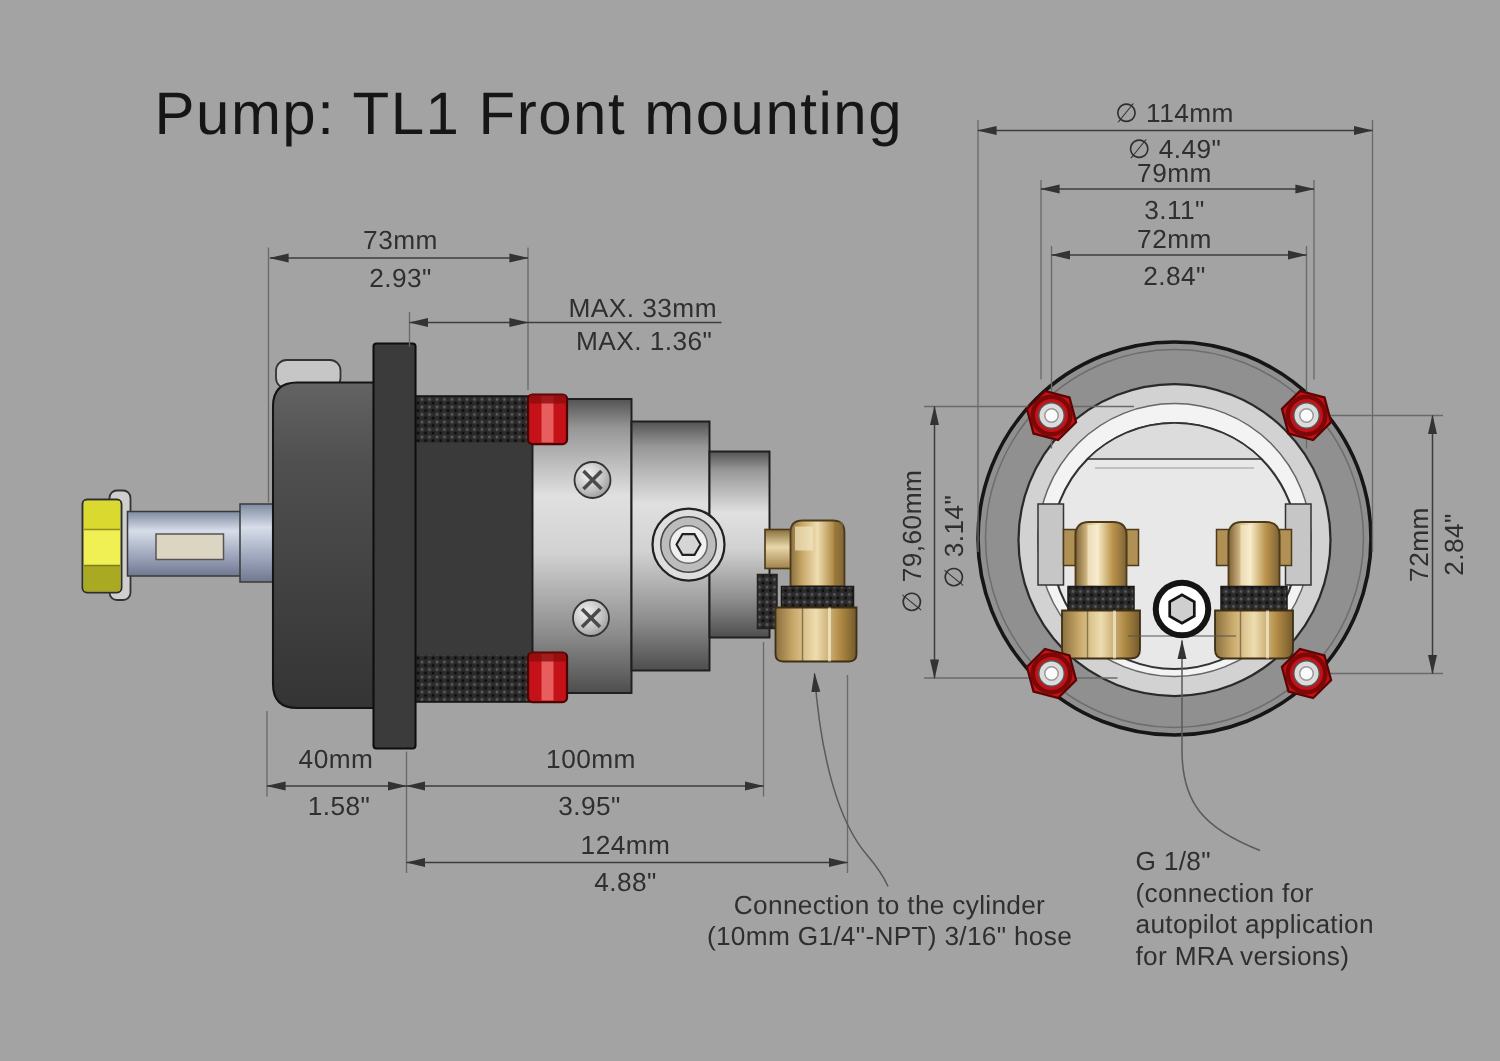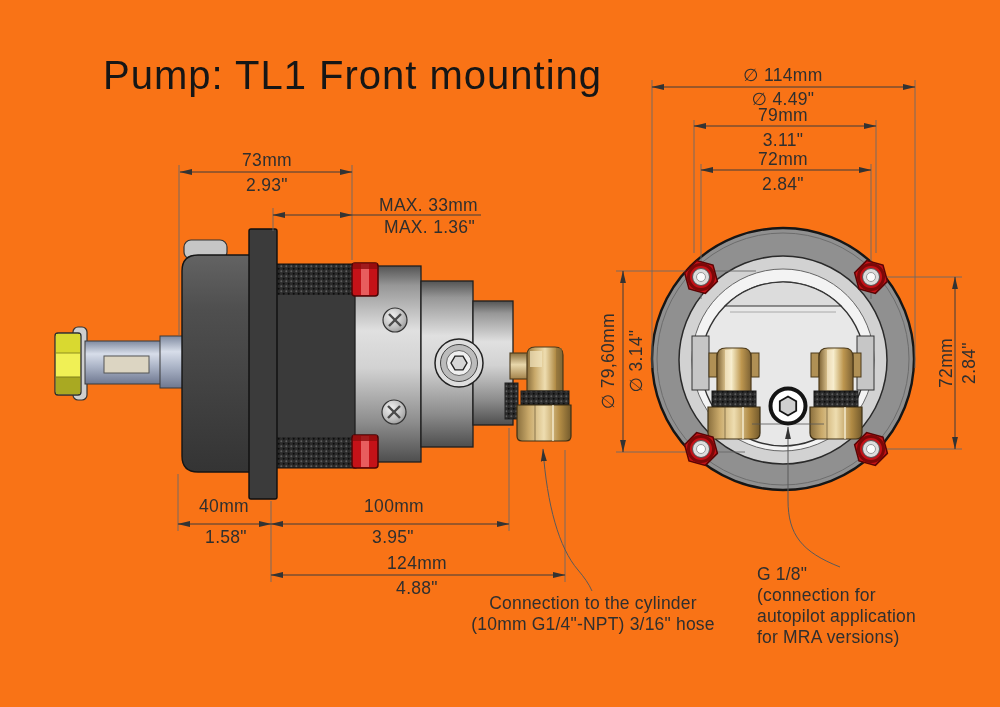--- a/index.html
+++ b/index.html
@@ -1,16 +1,16 @@
 <!DOCTYPE html>
 <html style="--red: #c41218; --red_dark: #6e0606; --yellow: #f0f055; --brass: #c9a96a; --steel: #aab3c6; --body_gray: #bdbdbd; --housing: #454545; --flange: #3b3b3b; --ring_gray: #909090; --line: #3c3c3c;"><head>
 <meta charset="utf-8">
 <style>
   html,body{margin:0;padding:0;background:#fff;}
-  .page{position:relative;width:1000px;height:707px;background:#f97316;overflow:hidden;
+  .page{position:relative;width:1000px;height:707px;background:#a3a3a3;overflow:hidden;
         font-family:"Liberation Sans",sans-serif;}
   svg text{font-family:"Liberation Sans","DejaVu Sans",sans-serif;fill:#2f2f2f;}
   .title{font-size:40px;letter-spacing:1px;fill:#161616;}
   .dim{font-size:17.5px;letter-spacing:.3px;}
   .note{font-size:17.5px;letter-spacing:.2px;}
   .dimline{stroke:#3c3c3c;stroke-width:1;fill:none;}
   .extline{stroke:#6a6a6a;stroke-width:.9;fill:none;}
   .leader{stroke:#5a5a5a;stroke-width:1;fill:none;}
 </style>
 </head>

